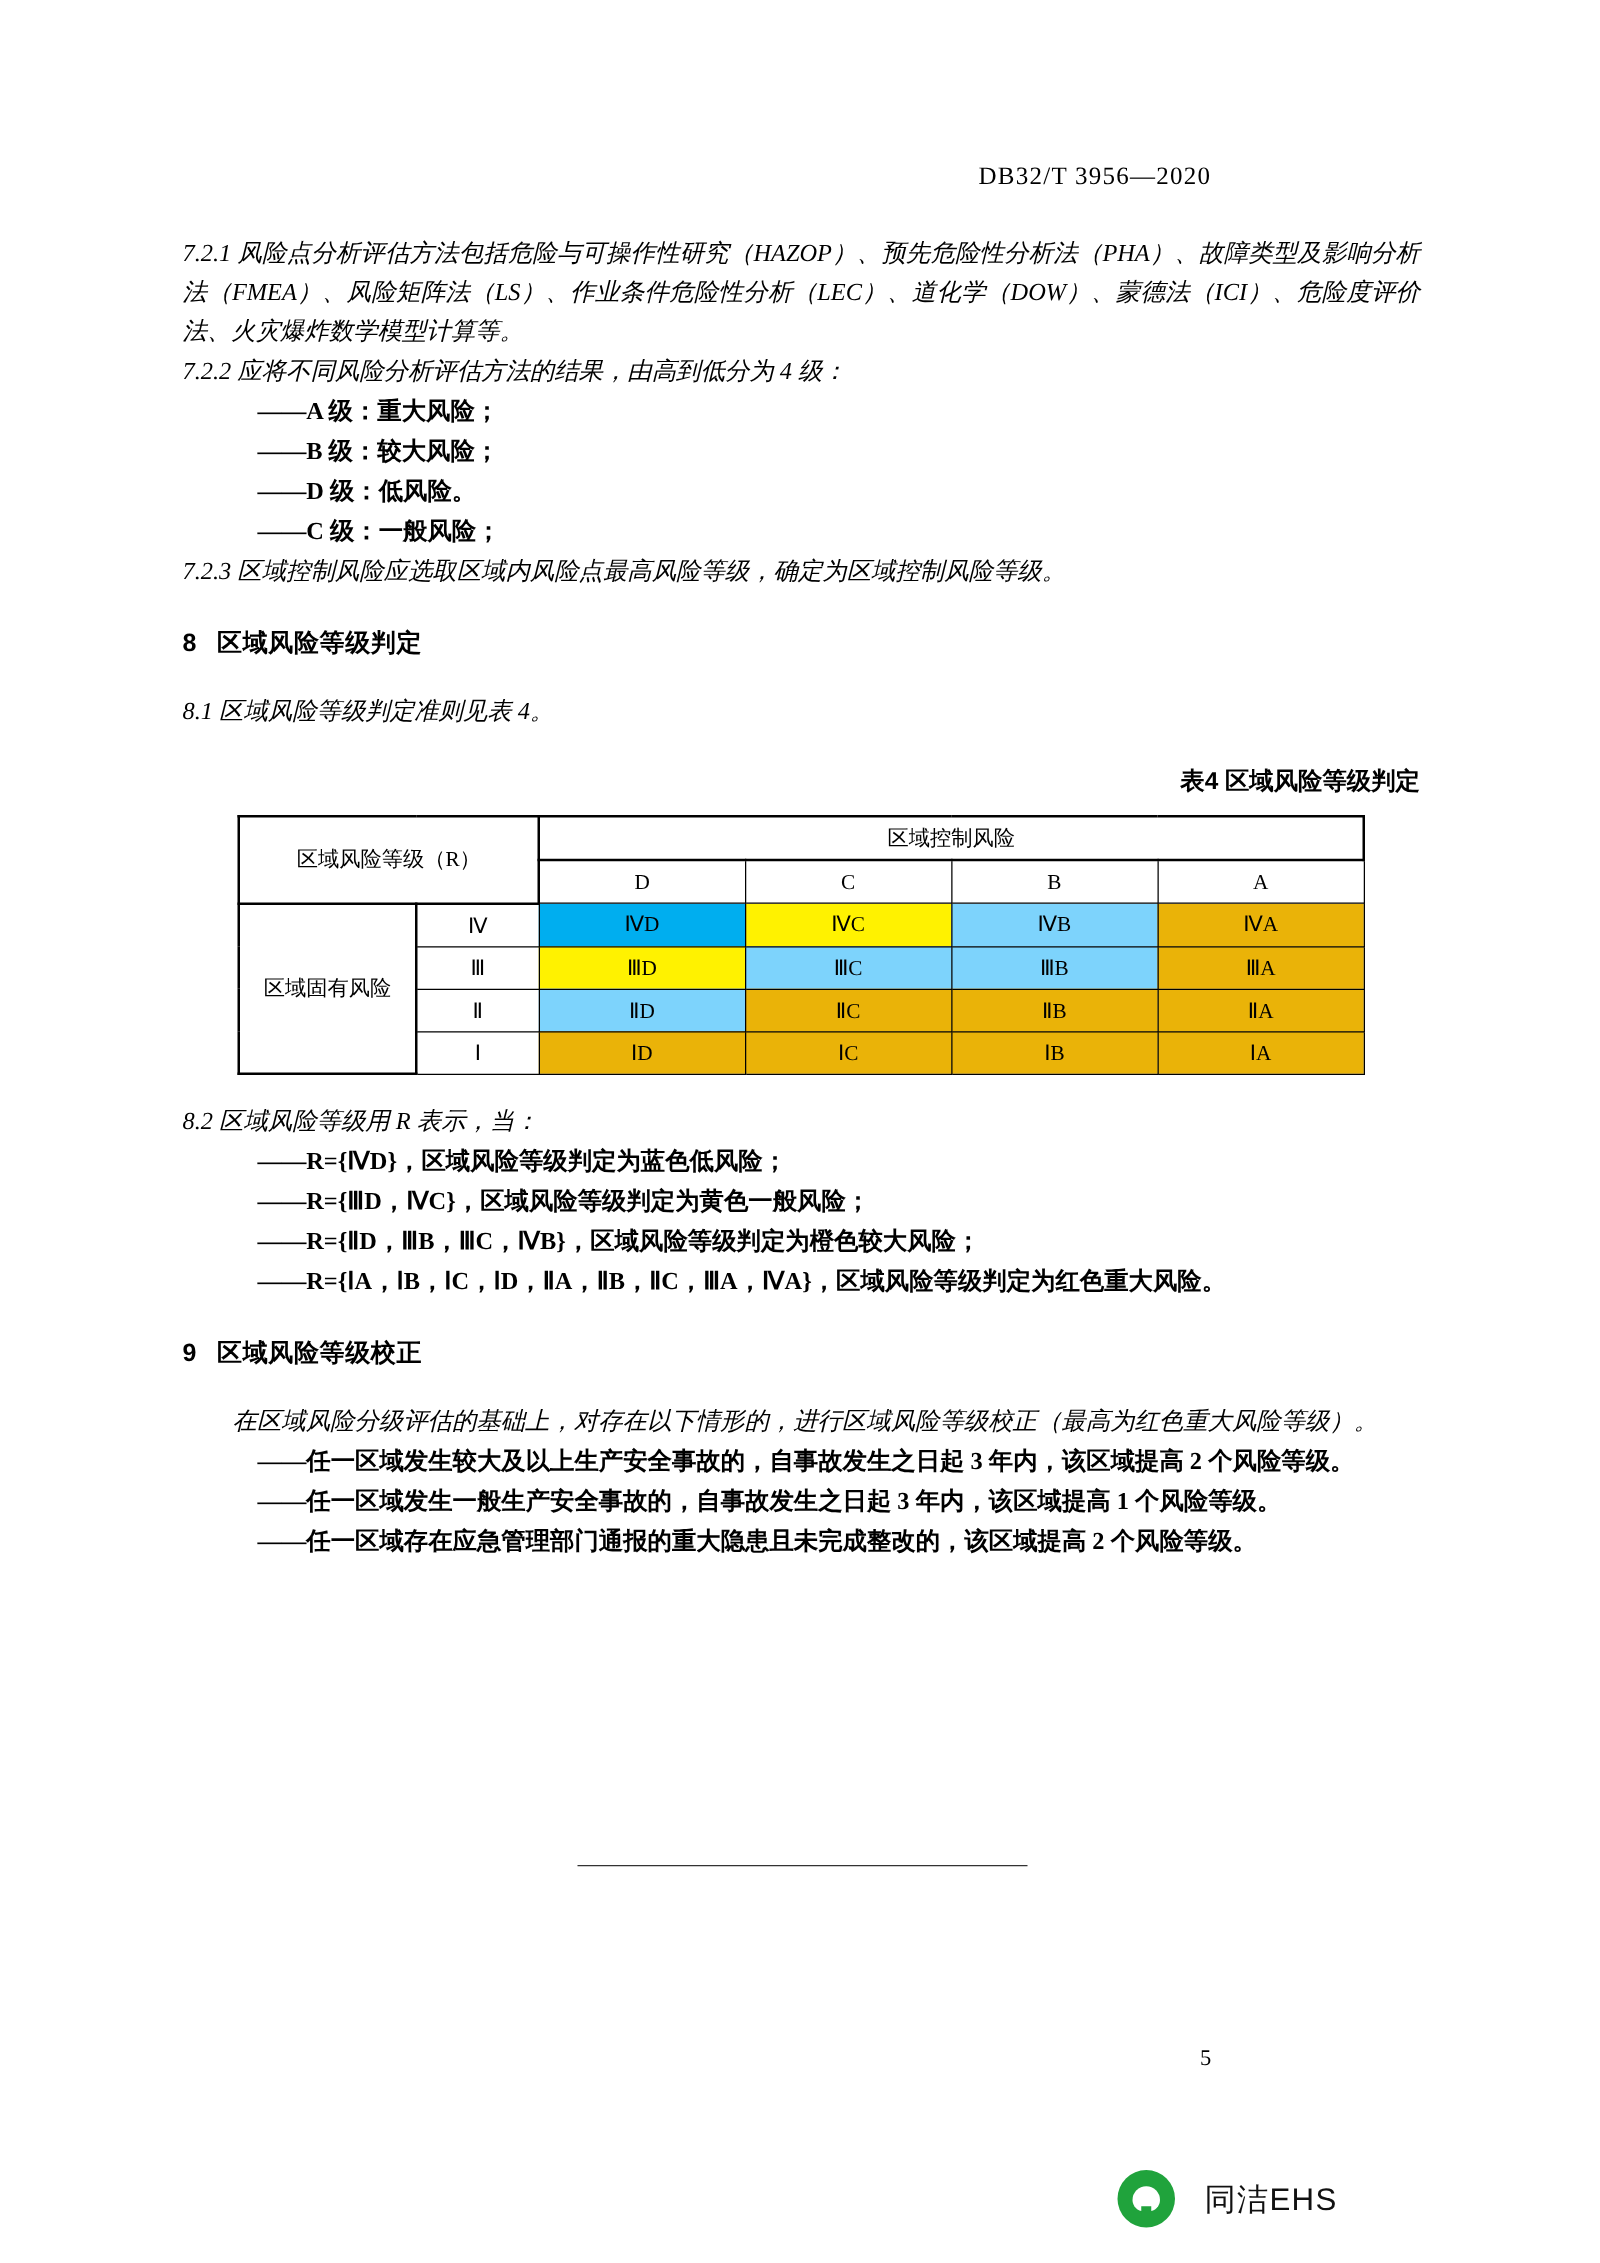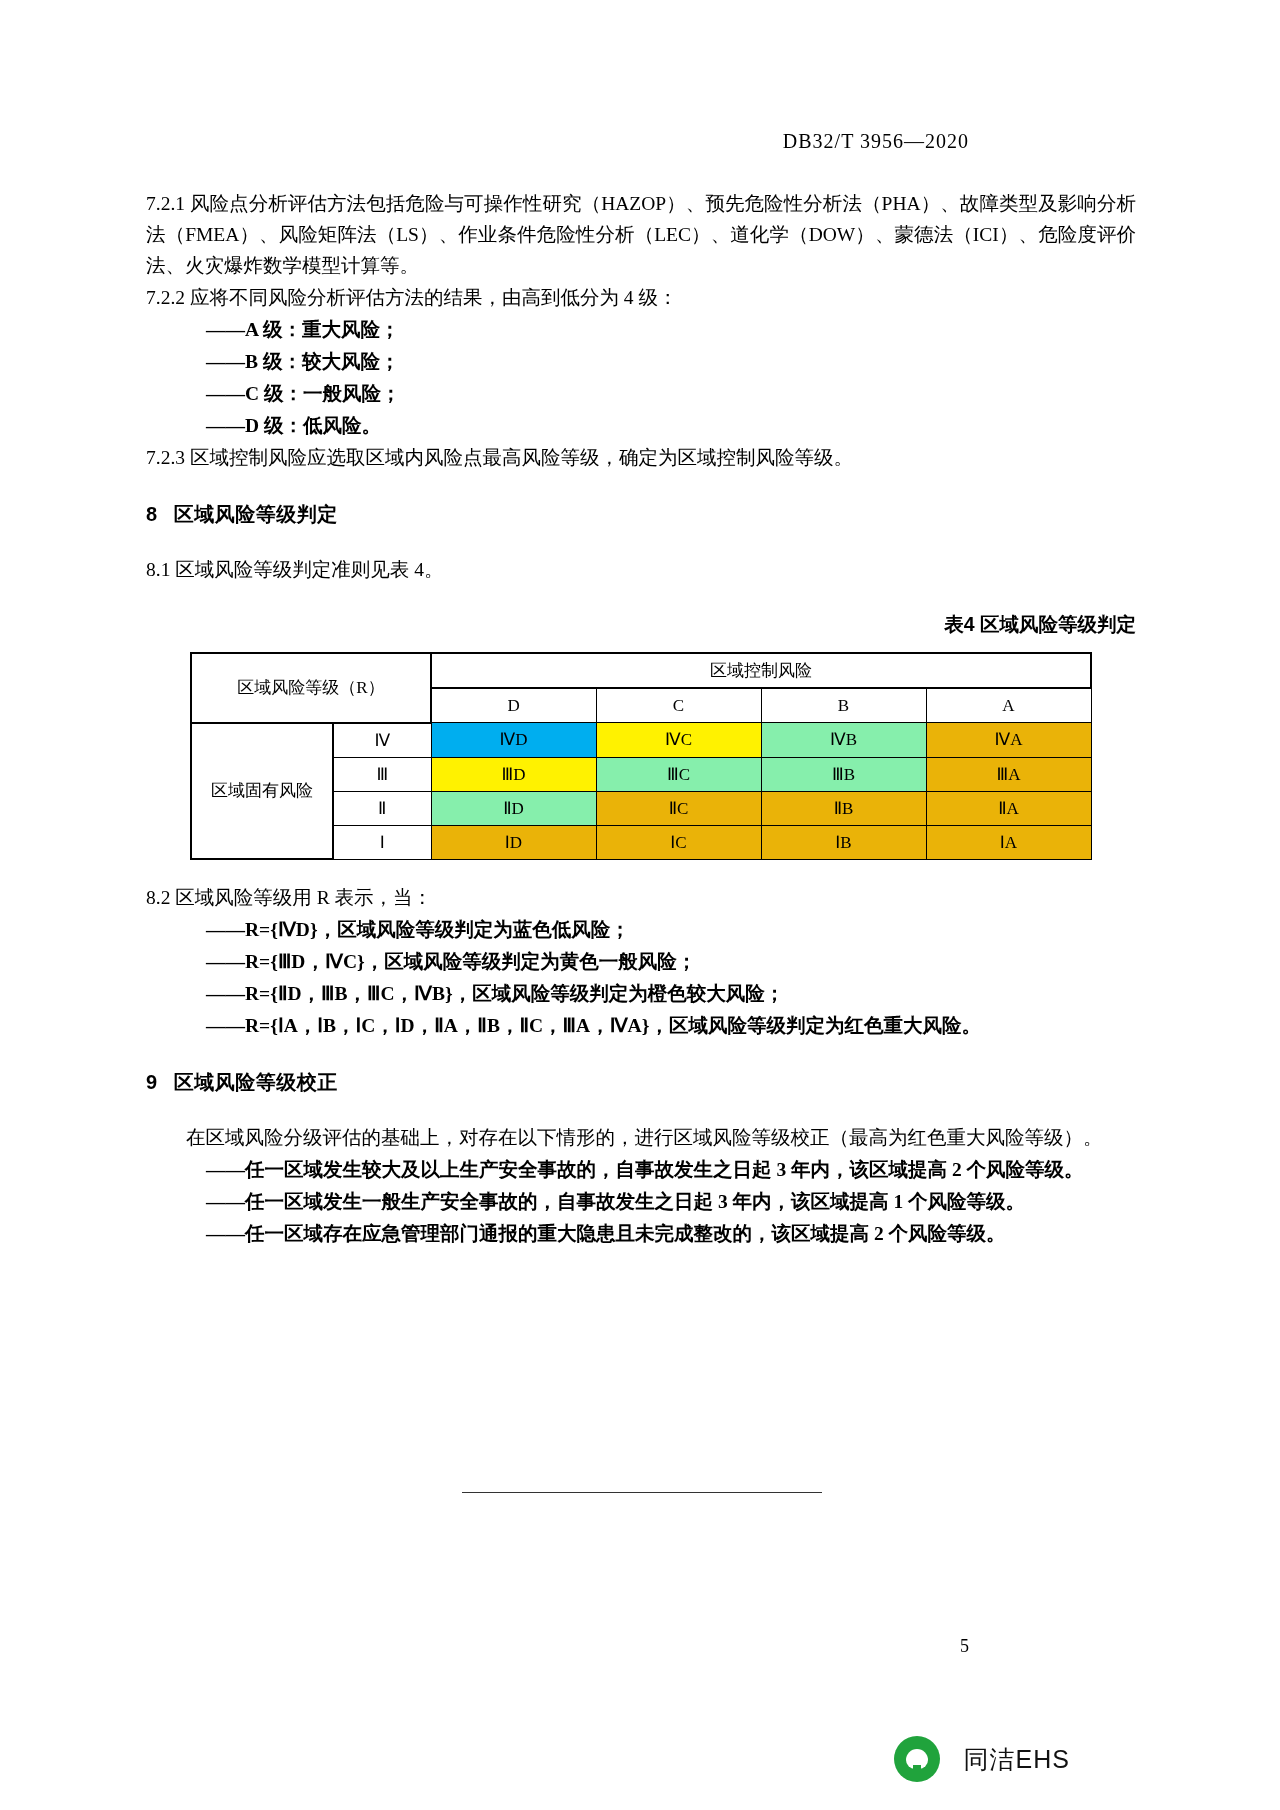--- a/index.html
+++ b/index.html
@@ -35,20 +35,21 @@
     left: 146px;
     top: 188px;
     width: 990px;
   }
   .para {
     font-size: 19.5px;
     line-height: 31px;
     text-align: justify;
     margin: 0 0 1px 0;
     font-family: "Liberation Serif", serif;
+    font-style: italic;
   }
   .indent-dash {
     font-size: 19.5px;
     line-height: 31px;
     margin: 0 0 1px 0;
     padding-left: 60px;
     font-weight: bold;
   }
   .hang {
     padding-left: 104px;
@@ -83,21 +84,21 @@
     font-size: 17px;
     height: 31px;
     font-family: "Liberation Serif", serif;
   }
   table.risk td.outer {
     border: 2px solid #000;
   }
   .cell-label { font-size: 18px; margin-top: 28px; }
   .cell-blue   { background: #00AEEF; }
   .cell-yellow { background: #FFF200; margin-top: 28px; }
-  .cell-orange { background: #86efac; }
+  .cell-orange { background: #7dd3fc; }
   .cell-red    { background: #eab308; }
   .p-indent { text-indent: 40px; }
   .rule {
     position: absolute;
     left: 462px;
     top: 1492px;
     width: 360px;
     border-top: 1px solid #333;
   }
   .page-num {
@@ -152,22 +153,22 @@
   <div class="header-code">DB32/T 3956—2020</div>
 
   <div class="content">
 
     <p class="para">7.2.1  风险点分析评估方法包括危险与可操作性研究（HAZOP）、预先危险性分析法（PHA）、故障类型及影响分析法（FMEA）、风险矩阵法（LS）、作业条件危险性分析（LEC）、道化学（DOW）、蒙德法（ICI）、危险度评价法、火灾爆炸数学模型计算等。</p>
 
     <p class="para">7.2.2  应将不同风险分析评估方法的结果，由高到低分为 4 级：</p>
 
     <div class="indent-dash">——A 级：重大风险；</div>
     <div class="indent-dash">——B 级：较大风险；</div>
+    <div class="indent-dash">——D 级：低风险。</div>
     <div class="indent-dash">——C 级：一般风险；</div>
-    <div class="indent-dash">——D 级：低风险。</div>
 
     <p class="para">7.2.3  区域控制风险应选取区域内风险点最高风险等级，确定为区域控制风险等级。</p>
 
     <div class="sec-head">
       <span class="secnum">8</span><span>区域风险等级判定</span>
     </div>
 
     <p class="para">8.1  区域风险等级判定准则见表 4。</p>
 
     <div class="table-title">表4   区域风险等级判定</div>

